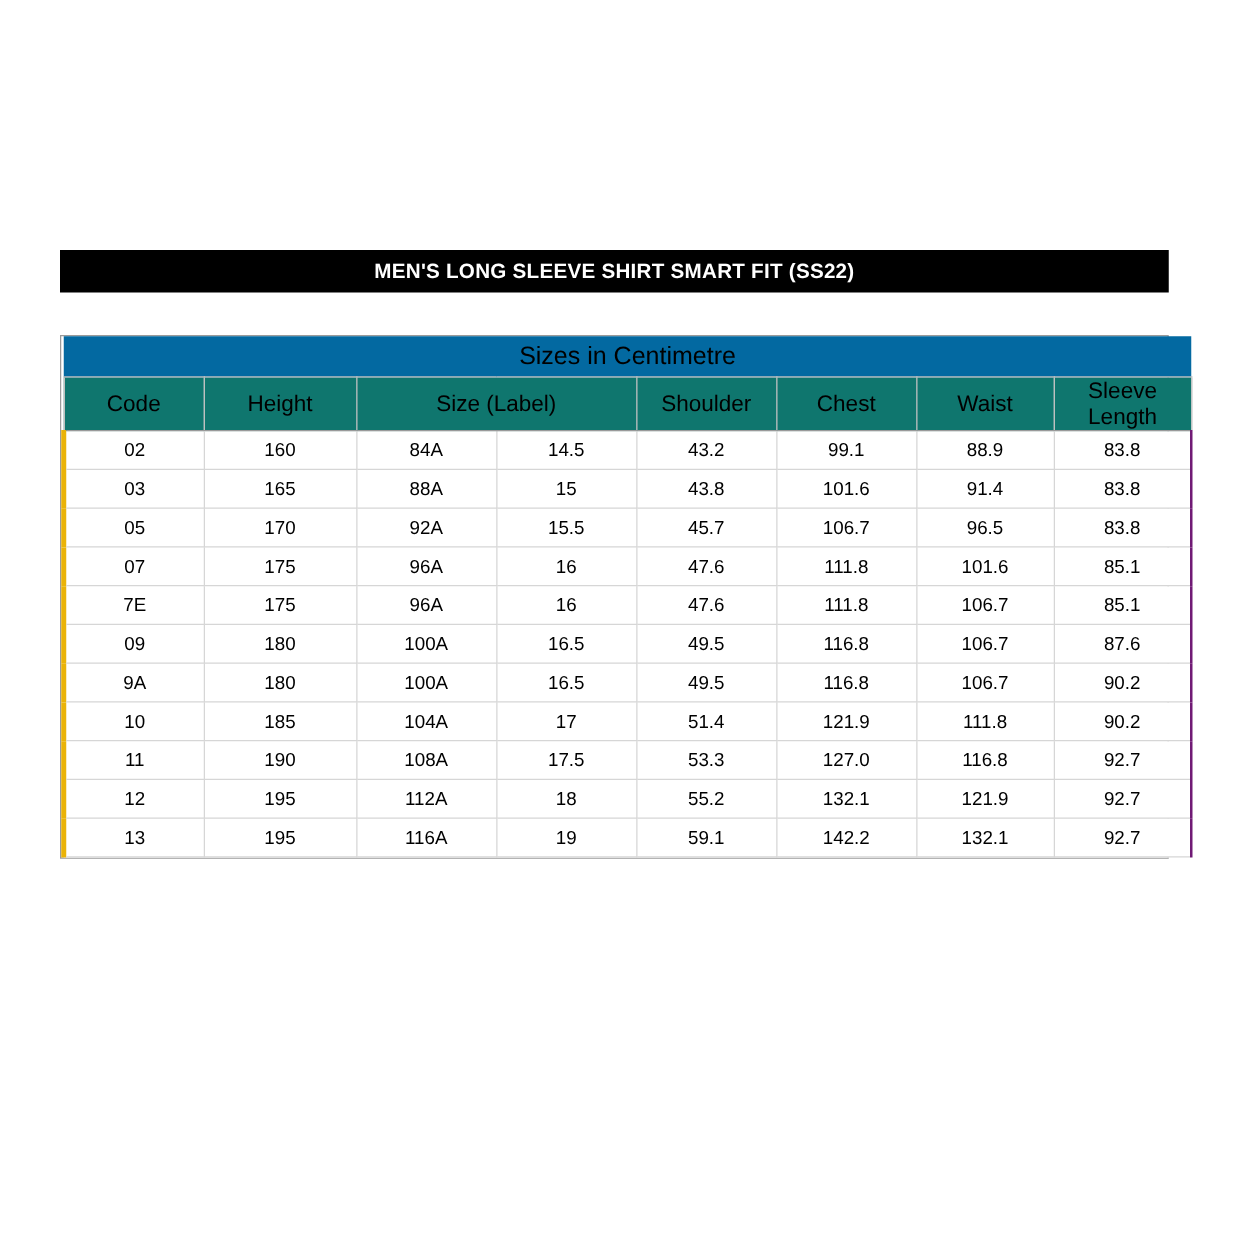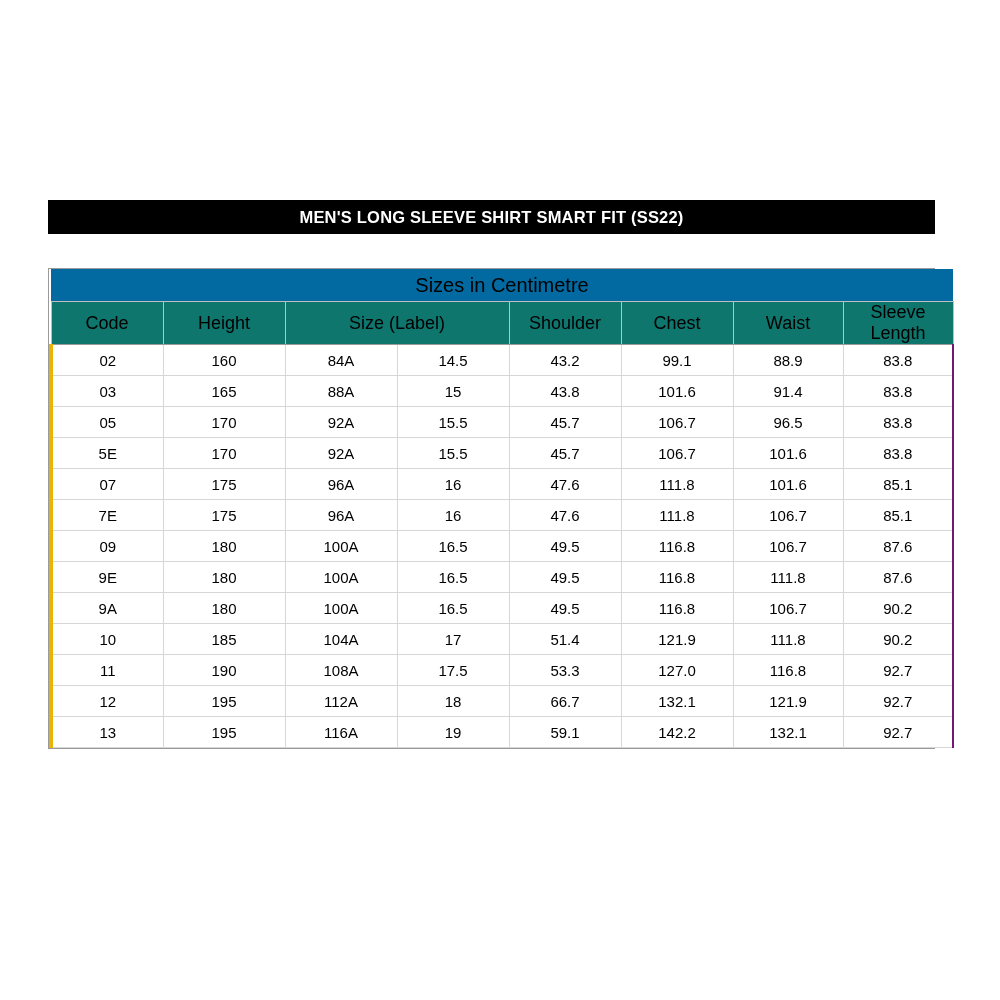--- a/index.html
+++ b/index.html
@@ -152,30 +152,20 @@
               <td class="edge-left">05</td>
               <td>170</td>
               <td>92A</td>
               <td>15.5</td>
               <td>45.7</td>
               <td>106.7</td>
               <td>96.5</td>
               <td class="edge-right">83.8</td>
             </tr>
             <tr class="data-row">
-              <td class="edge-left">5E</td>
-              <td>170</td>
-              <td>92A</td>
-              <td>15.5</td>
-              <td>45.7</td>
-              <td>106.7</td>
-              <td>101.6</td>
-              <td class="edge-right">83.8</td>
-            </tr>
-            <tr class="data-row">
               <td class="edge-left">07</td>
               <td>175</td>
               <td>96A</td>
               <td>16</td>
               <td>47.6</td>
               <td>111.8</td>
               <td>101.6</td>
               <td class="edge-right">85.1</td>
             </tr>
             <tr class="data-row">
@@ -192,30 +182,20 @@
               <td class="edge-left">09</td>
               <td>180</td>
               <td>100A</td>
               <td>16.5</td>
               <td>49.5</td>
               <td>116.8</td>
               <td>106.7</td>
               <td class="edge-right">87.6</td>
             </tr>
             <tr class="data-row">
-              <td class="edge-left">9E</td>
-              <td>180</td>
-              <td>100A</td>
-              <td>16.5</td>
-              <td>49.5</td>
-              <td>116.8</td>
-              <td>111.8</td>
-              <td class="edge-right">87.6</td>
-            </tr>
-            <tr class="data-row">
               <td class="edge-left">9A</td>
               <td>180</td>
               <td>100A</td>
               <td>16.5</td>
               <td>49.5</td>
               <td>116.8</td>
               <td>106.7</td>
               <td class="edge-right">90.2</td>
             </tr>
             <tr class="data-row">
@@ -236,21 +216,21 @@
               <td>53.3</td>
               <td>127.0</td>
               <td>116.8</td>
               <td class="edge-right">92.7</td>
             </tr>
             <tr class="data-row">
               <td class="edge-left">12</td>
               <td>195</td>
               <td>112A</td>
               <td>18</td>
-              <td>66.7</td>
+              <td>55.2</td>
               <td>132.1</td>
               <td>121.9</td>
               <td class="edge-right">92.7</td>
             </tr>
             <tr class="data-row">
               <td class="edge-left">13</td>
               <td>195</td>
               <td>116A</td>
               <td>19</td>
               <td>59.1</td>

